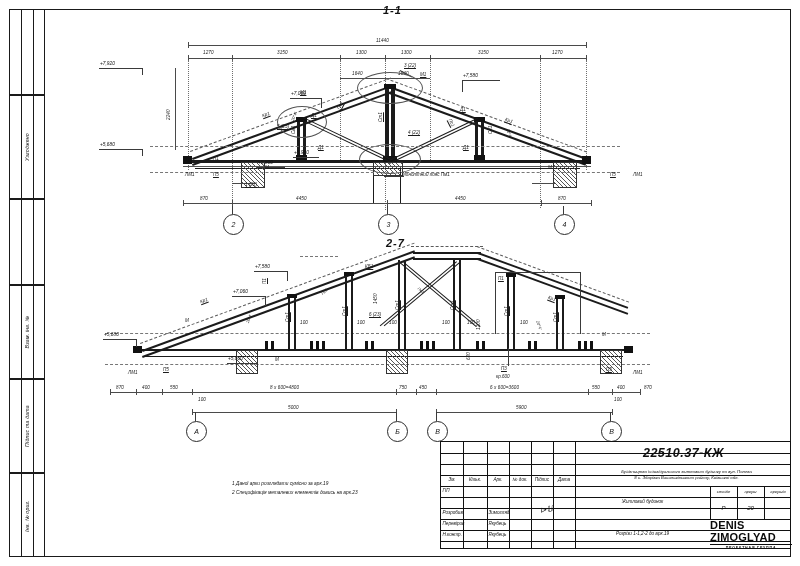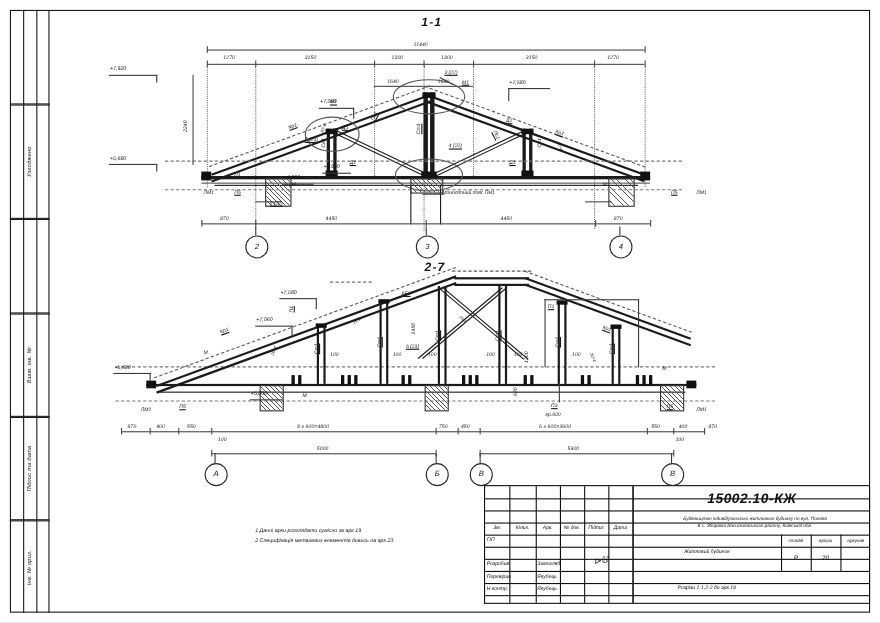--- a/index.html
+++ b/index.html
@@ -78,21 +78,21 @@
     <div class="mcell" style="top:370px;height:94px;">
       <span>Підпис та дата</span>
     </div>
     <div class="mcell" style="top:464px;height:84px;border-bottom:none;">
       <span>Інв. № ориг.</span>
     </div>
   </div>
 
   <div>
 
-    <div class="sect-title" style="left:383px;top:15px;">1-1</div>
+    <div class="sect-title" style="left:383px;top:4px;">1-1</div>
 
     <div class="dimline" style="left:188px;top:45px;width:398px;"></div>
     <div class="dimtxt" style="left:376px;top:38px;">11440</div>
     <div class="dimv" style="left:188px;top:42px;height:6px;"></div>
     <div class="dimv" style="left:586px;top:42px;height:6px;"></div>
 
     <div class="dimline" style="left:188px;top:58px;width:398px;"></div>
     <div class="dimv" style="left:188px;top:55px;height:6px;"></div>
     <div class="dimv" style="left:232px;top:55px;height:6px;"></div>
     <div class="dimv" style="left:340px;top:55px;height:6px;"></div>
@@ -464,37 +464,41 @@
     <div class="tcell left" style="left:0;top:88px;width:22px;height:11px;">Н.контр.</div>
 
     <div class="tcell left" style="left:46px;top:66px;width:22px;height:11px;">Зимогляд</div>
     <div class="tcell left" style="left:46px;top:77px;width:22px;height:11px;">Якубець</div>
     <div class="tcell left" style="left:46px;top:88px;width:22px;height:11px;">Якубець</div>
 
     <div class="tcell" style="left:88px;top:61px;width:36px;height:14px;">
       <span class="sig">⊳𝕌</span>
     </div>
 
-    <div class="tcell big" style="left:134px;top:0;width:217px;height:22px;">15002.10-КЖ</div>
+    <div class="tcell big" style="left:134px;top:0;width:217px;height:22px;">22510.37-КЖ</div>
 
     <div class="tcell multi" style="left:134px;top:22px;width:217px;height:22px;flex-direction:column;">
       <div>Будівництво індивідуального житлового будинку по вул. Полева</div>
       <div>8 с. Зборівка Васильківського району, Київської обл.</div>
     </div>
 
     <div class="tcell" style="left:134px;top:44px;width:135px;height:33px;">Житловий будинок</div>
 
     <div class="tcell" style="left:134px;top:77px;width:135px;height:31px;">Розрізи 1-1,2-2 до арк.19</div>
 
     <div class="c" style="left:269px;top:44px;height:33px;bottom:auto;"></div>
     <div class="c" style="left:296px;top:44px;height:33px;bottom:auto;"></div>
     <div class="c" style="left:323px;top:44px;height:33px;bottom:auto;"></div>
     <div class="tcell" style="left:269px;top:44px;width:27px;height:11px;font-size:4.2px;">стадія</div>
     <div class="tcell" style="left:296px;top:44px;width:27px;height:11px;font-size:4.2px;">аркуш</div>
     <div class="tcell" style="left:323px;top:44px;width:28px;height:11px;font-size:4.2px;">аркушів</div>
     <div class="tcell" style="left:269px;top:55px;width:27px;height:22px;font-size:6px;">Р</div>
     <div class="tcell" style="left:296px;top:55px;width:27px;height:22px;font-size:6px;">20</div>
     <div class="tcell" style="left:323px;top:55px;width:28px;height:22px;font-size:6px;"></div>
 
+    <div style="position:absolute;left:269px;top:77px;width:82px;height:31px;display:flex;flex-direction:column;align-items:center;justify-content:center;">
+      <div class="firmname" style="border-bottom:1.6px solid #0b0b0b;padding-bottom:.5px;">DENIS ZIMOGLYAD</div>
+      <div class="firmsub" style="margin-top:1.5px;">ПРОЕКТНАЯ ГРУППА</div>
+    </div>
 
   </div>
 
 </div>
 
 </body></html>

